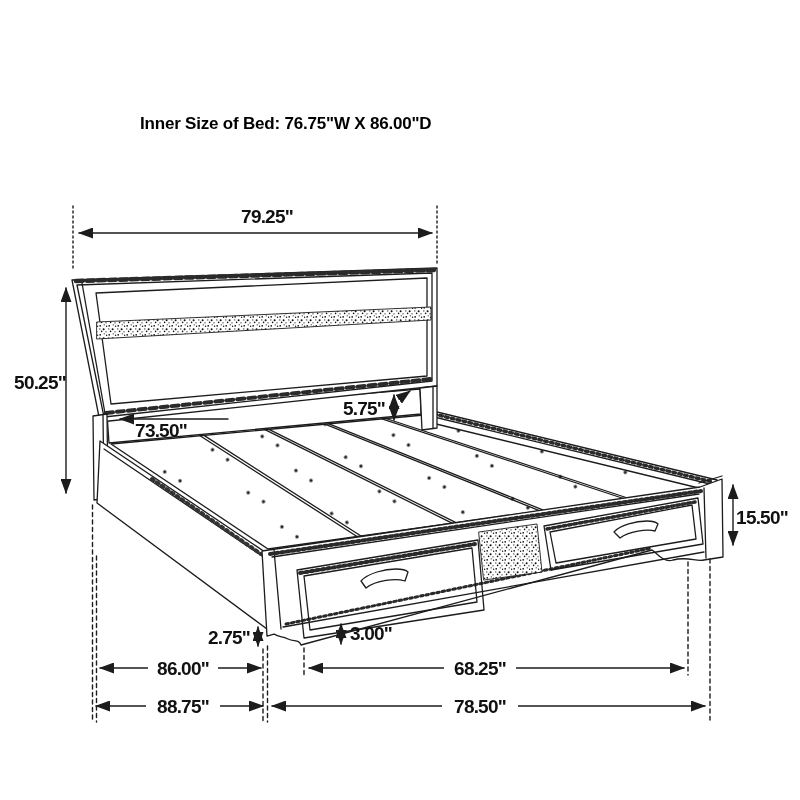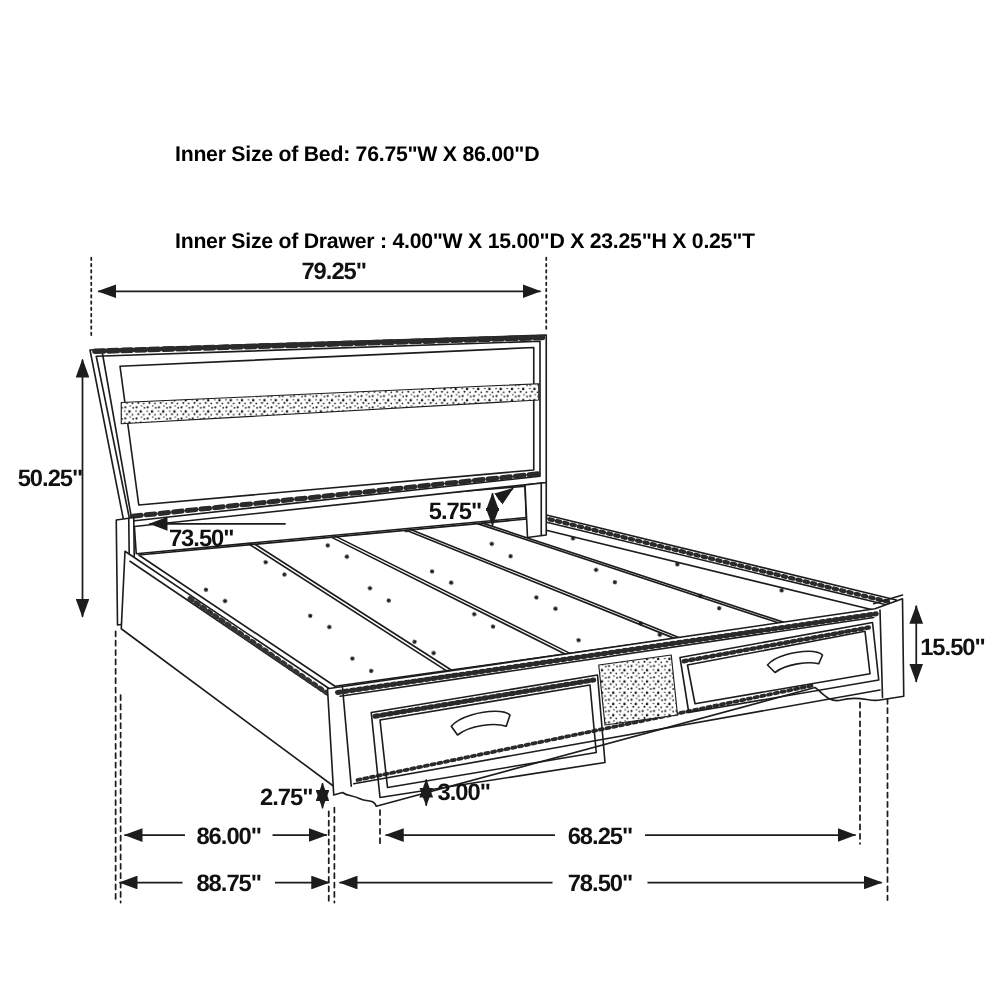--- a/index.html
+++ b/index.html
@@ -10,21 +10,20 @@
   svg text{font-family:"Liberation Sans",sans-serif;font-weight:bold;font-size:19px;
            letter-spacing:-0.8px;fill:#111;}
 </style>
 </head>
 <body>
 
 <div class="canvas">
 
   <div class="spec-header">
     <div>Inner Size of Bed: 76.75"W X 86.00"D</div>
-    <div>Inner Size of Drawer : 4.00"W X 15.00"D X 23.25"H X 0.25"T</div>
   </div>
 
   <svg width="800" height="800" viewBox="0 0 800 800">
     <defs>
       <marker id="ae" markerUnits="userSpaceOnUse" markerWidth="15" markerHeight="11" viewBox="0 0 15 11" refX="14" refY="5.5" orient="auto">
         <path d="M0,0 L15,5.5 L0,11 Z" fill="#1c1c1c" stroke="none"></path>
       </marker>
       <marker id="as" markerUnits="userSpaceOnUse" markerWidth="15" markerHeight="11" viewBox="0 0 15 11" refX="14" refY="5.5" orient="auto-start-reverse">
         <path d="M0,0 L15,5.5 L0,11 Z" fill="#1c1c1c" stroke="none"></path>
       </marker>

